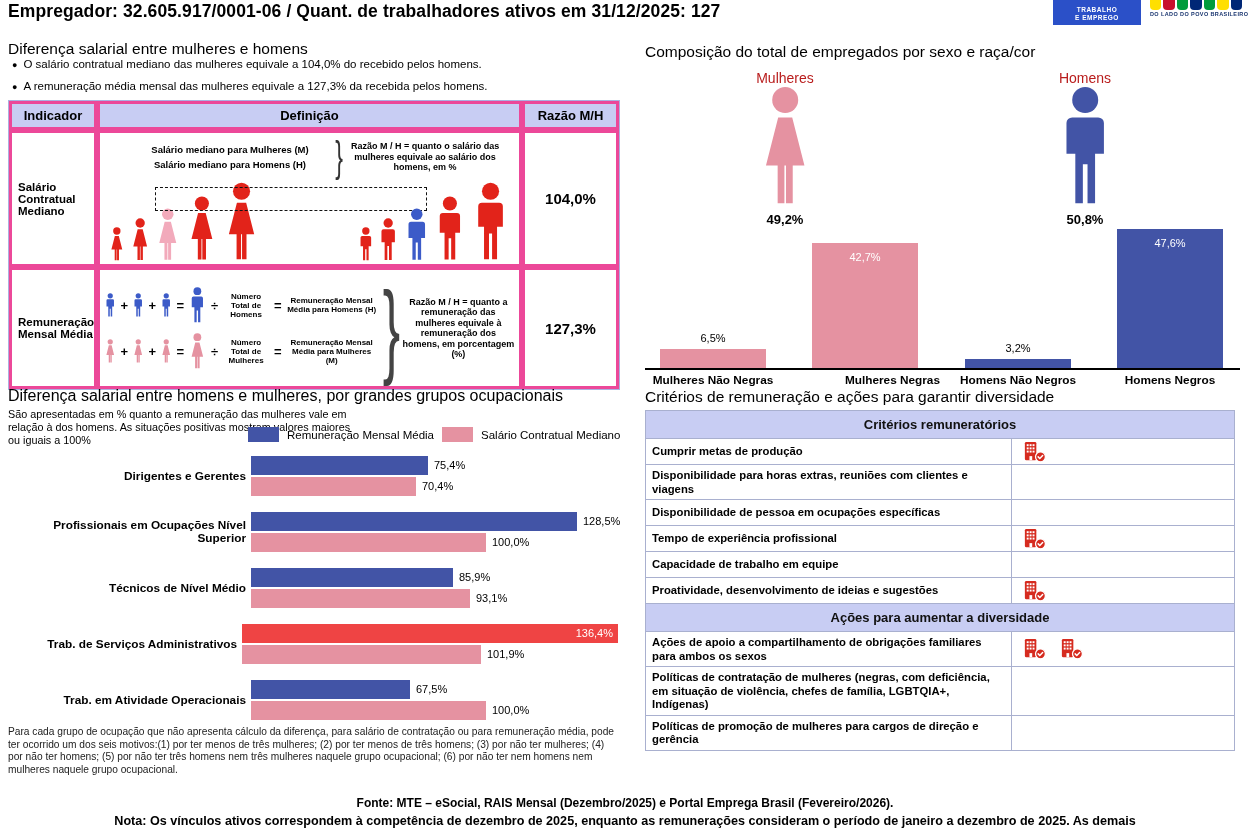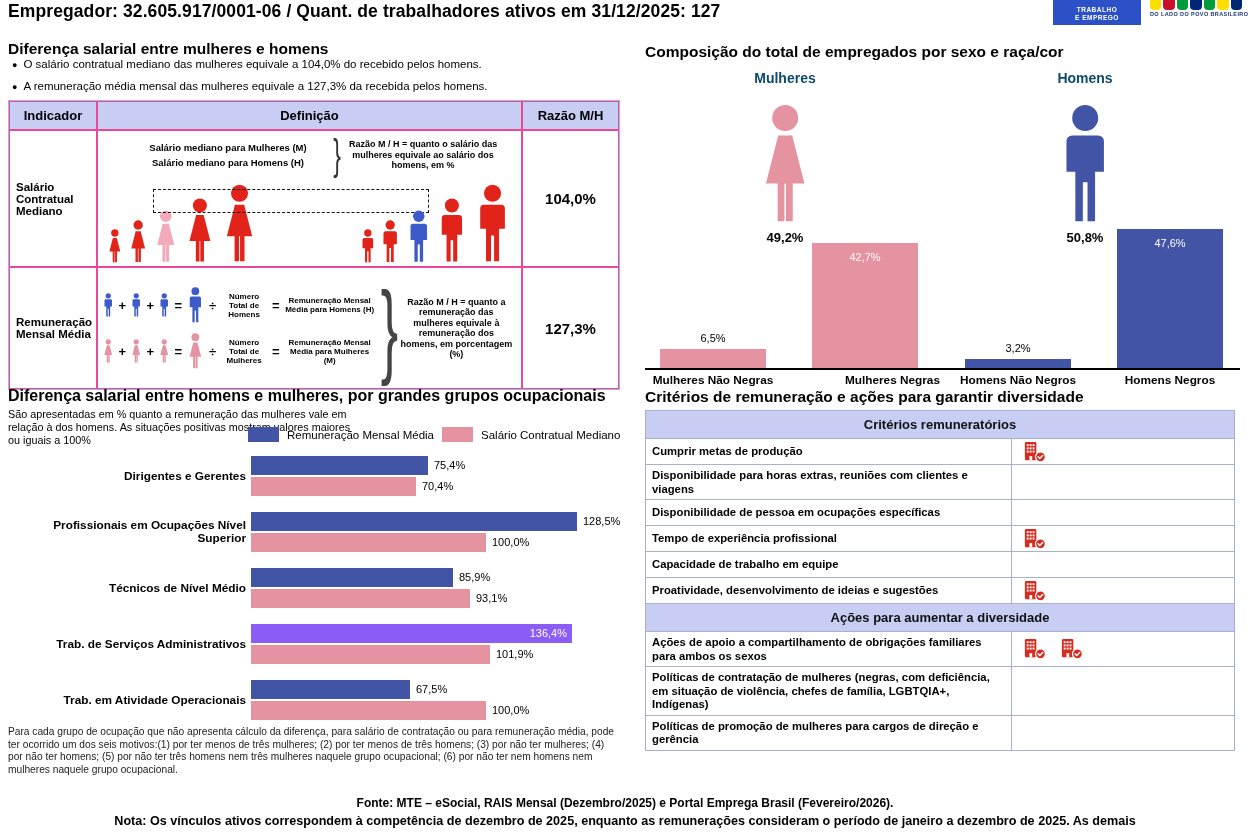--- a/index.html
+++ b/index.html
@@ -8,29 +8,29 @@
   
   .hd-title{position:absolute;left:8px;top:1px;font-size:17.5px;font-weight:bold;letter-spacing:.1px;}
   .logo-mte{position:absolute;left:1053px;top:-17px;width:88px;height:42px;background:#2b50c8;
             display:flex;flex-direction:column;justify-content:flex-end;align-items:center;padding-bottom:3px;box-sizing:border-box;}
   .logo-mte div{color:#fff;font-weight:bold;font-size:6.5px;line-height:8px;letter-spacing:.5px;}
   .logo-brasil{position:absolute;left:1150px;top:-8px;width:92px;}
   .lb-blocks{display:flex;gap:2px;height:18px;align-items:flex-end;}
   .lb-blocks span{display:inline-block;width:13px;height:16px;border-radius:0 0 4px 4px;}
   .lb-tag{font-size:5.5px;font-weight:bold;color:#17336e;letter-spacing:.4px;margin-top:1px;white-space:nowrap;}
   
-  .sec-title{position:absolute;font-weight:bold;font-size:15.5px;}
+  .sec-title{position:absolute;font-weight:normal;font-size:15.5px;}
   
   .bullets{position:absolute;left:12px;top:58px;width:600px;}
   .bullet{font-size:11.5px;margin-bottom:8px;display:flex;gap:6px;}
   .bullet .dot{font-size:9px;line-height:14px;}
   
   .ind-table{position:absolute;left:8px;top:100px;width:610px;border:1px solid #aab2e0;border-collapse:collapse;
              display:grid;grid-template-columns:88px 1fr 97px;}
-  .it-cell{border:1px solid #ec4899;box-sizing:border-box;}
+  .it-cell{border:3px solid #ec4899;box-sizing:border-box;}
   .it-h{background:#c8cdf3;font-weight:bold;font-size:13px;display:flex;align-items:center;justify-content:center;height:29px;}
   .it-ind{font-weight:bold;font-size:11.5px;display:flex;align-items:center;padding-left:6px;}
   .it-val{font-weight:bold;font-size:15px;display:flex;align-items:center;justify-content:center;}
   .r1{height:137px;} .r2{height:122px;}
   
   .def1{position:relative;height:100%;}
   .def1-top{position:absolute;left:30px;top:4px;display:flex;align-items:center;}
   .def1-lines{width:200px;text-align:center;}
   .def1-lines div{font-size:9.5px;font-weight:bold;margin:4px 0;}
   .brace1{font-size:42px;font-weight:400;color:#333;transform:scaleX(.55);margin:0 0 0 2px;line-height:40px;}
@@ -57,21 +57,21 @@
   .hgroup{display:flex;align-items:center;margin-bottom:16px;}
   .hlabel{width:238px;text-align:right;padding-right:5px;font-size:11.8px;font-weight:bold;line-height:13px;}
   .hbars{display:flex;flex-direction:column;gap:2px;}
   .hbar{height:19px;position:relative;}
   .hval{position:absolute;font-size:11px;top:3px;white-space:nowrap;}
   .hval.out{left:calc(100% + 6px);color:#000;}
   .hval.in{right:5px;color:#fff;}
   .chart-foot{position:absolute;left:8px;top:726px;width:606px;font-size:10.2px;line-height:12.5px;color:#222;}
   
   .sexbox{position:absolute;top:70px;width:240px;display:flex;flex-direction:column;align-items:center;}
-  .sexbox .slabel{font-size:14px;font-weight:bold;color:#0c4a6e;margin-bottom:18px;}
+  .sexbox .slabel{font-size:14px;font-weight:normal;color:#b91c1c;margin-bottom:0;}
   .sexbox .spct{font-size:13px;font-weight:bold;margin-top:2px;}
   .vchart{position:absolute;left:645px;top:225px;width:597px;height:162px;}
   .vaxis{position:absolute;left:0;right:2px;top:143px;height:2px;background:#000;}
   .vbar{position:absolute;}
   .vlab{position:absolute;width:106px;text-align:center;font-size:11px;}
   .vlab.white{color:#fff;} .vlab.black{color:#000;}
   .vcat{position:absolute;top:148px;text-align:center;font-size:11.8px;font-weight:bold;}
   
   .crit-table{position:absolute;left:645px;top:410px;width:588px;border:1px solid #a9b0cf;}
   .crit-head{background:#c8cdf3;text-align:center;font-weight:bold;font-size:13px;padding:6px 0;border-bottom:1px solid #a9b0cf;color:#111;}
@@ -286,21 +286,21 @@
             <span class="hval out">85,9%</span>
           </div>
     <div class="hbar" style="width:219px;background:#e592a1">
             <span class="hval out">93,1%</span>
           </div>
   </div>
       </div>
       <div class="hgroup">
         <div class="hlabel">Trab. de Serviços Administrativos</div>
   <div class="hbars">
-    <div class="hbar" style="width:321px;background:#8b5cf6">
+    <div class="hbar" style="width:376px;background:#ef4444">
             <span class="hval in">136,4%</span>
           </div>
     <div class="hbar" style="width:239px;background:#e592a1">
             <span class="hval out">101,9%</span>
           </div>
   </div>
       </div>
       <div class="hgroup">
         <div class="hlabel">Trab. em Atividade Operacionais</div>
   <div class="hbars">

